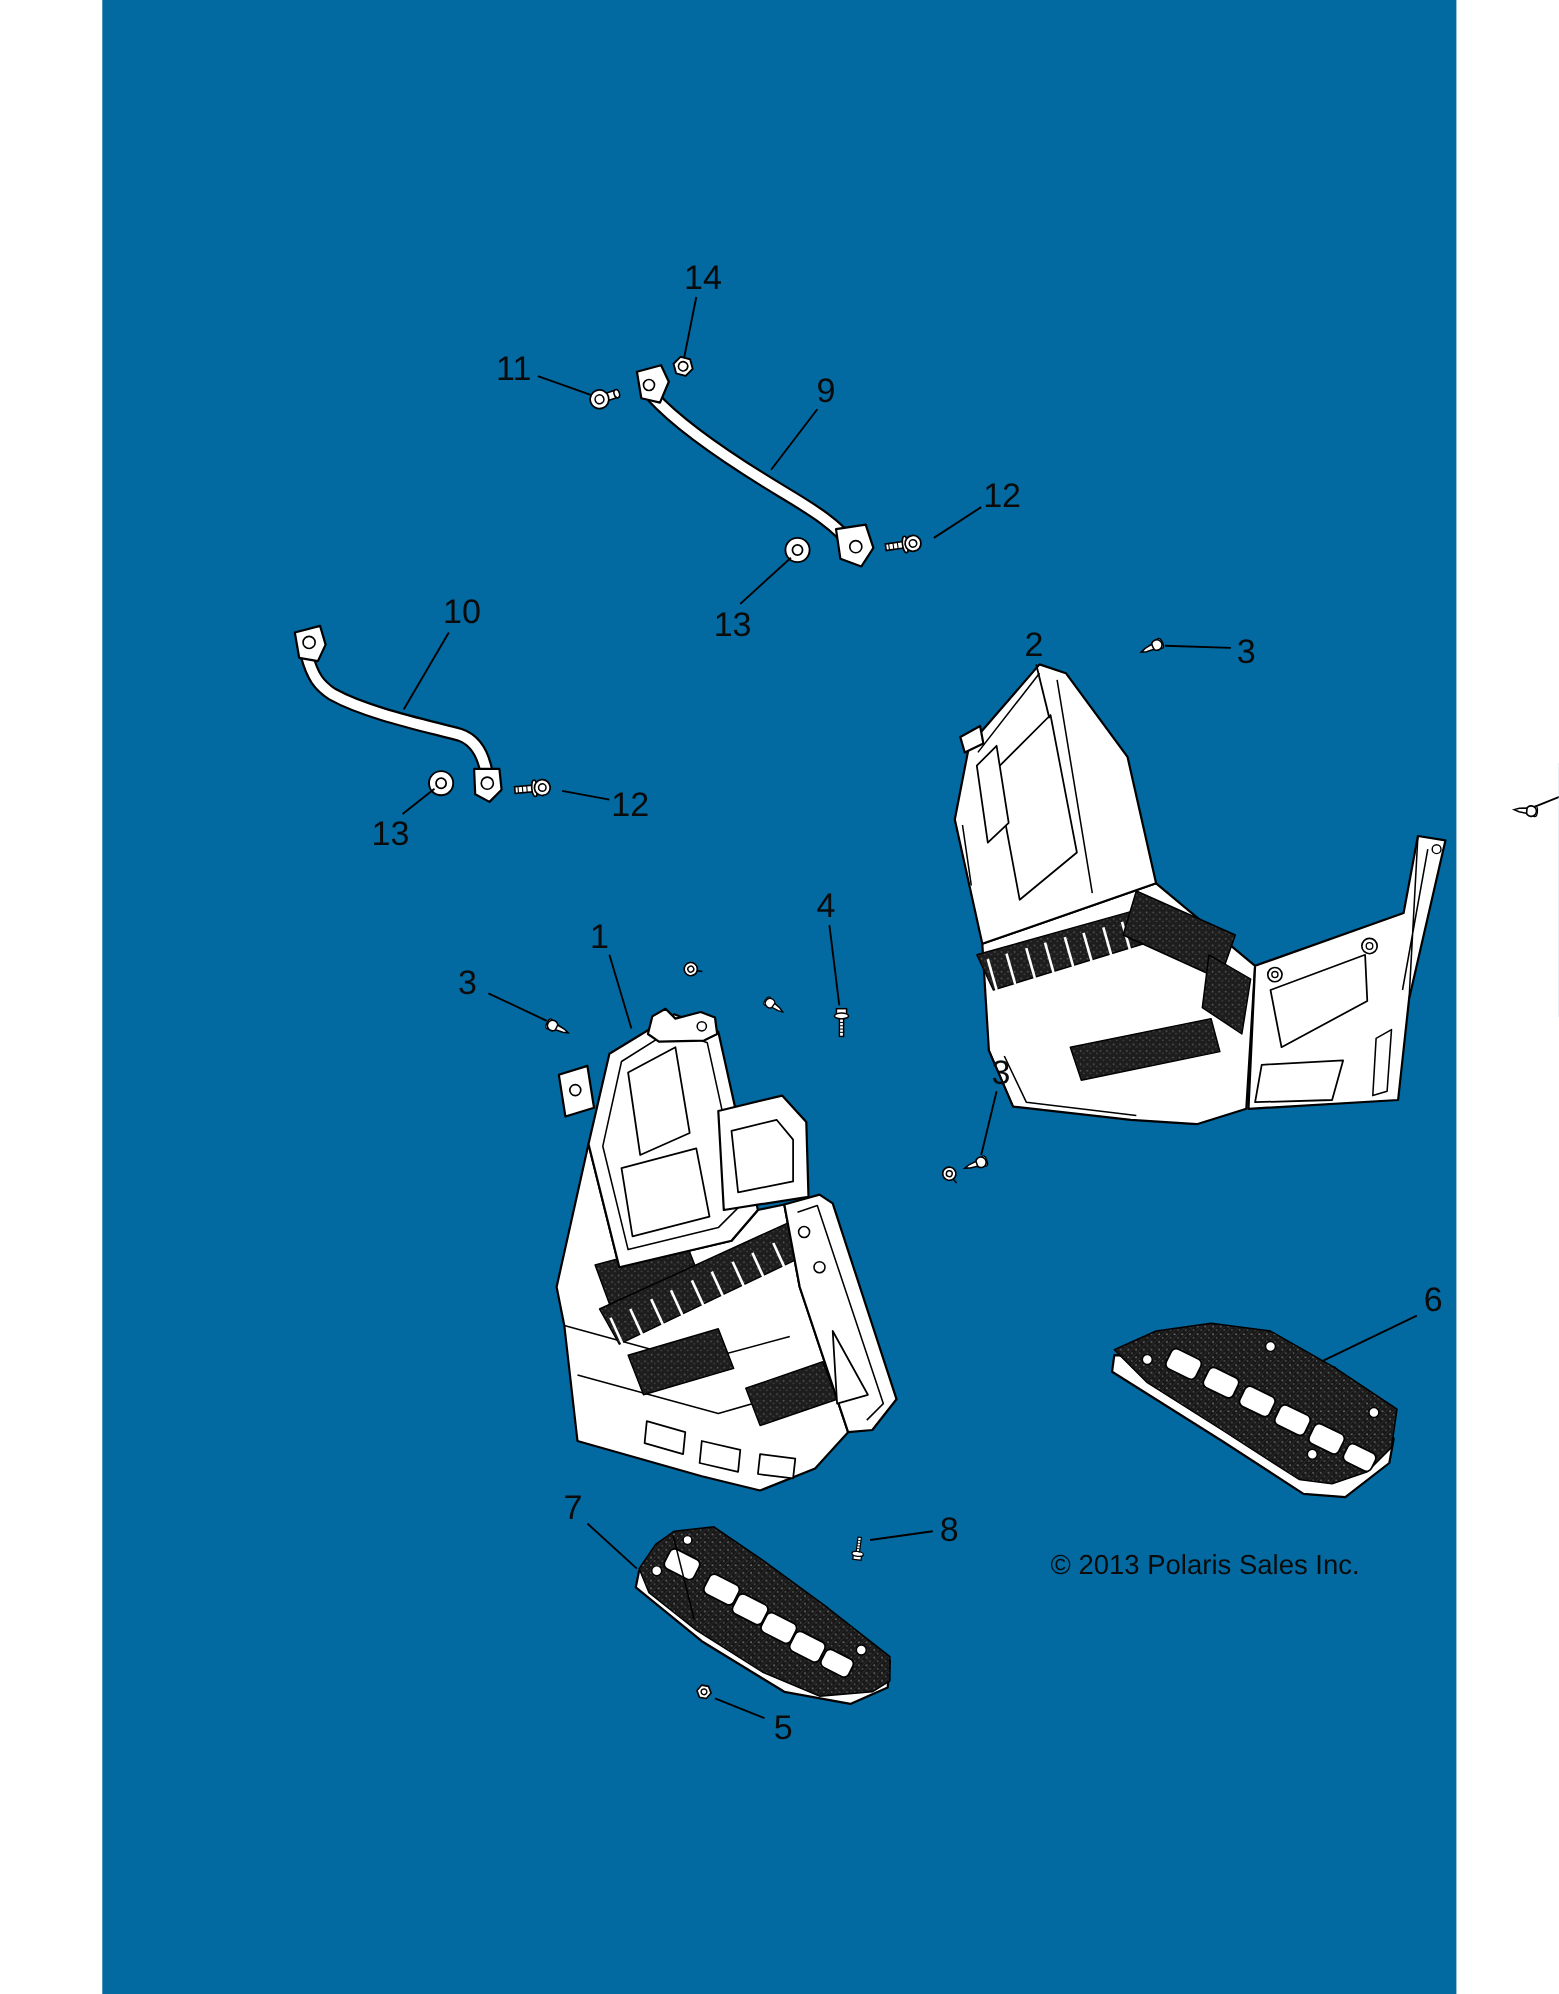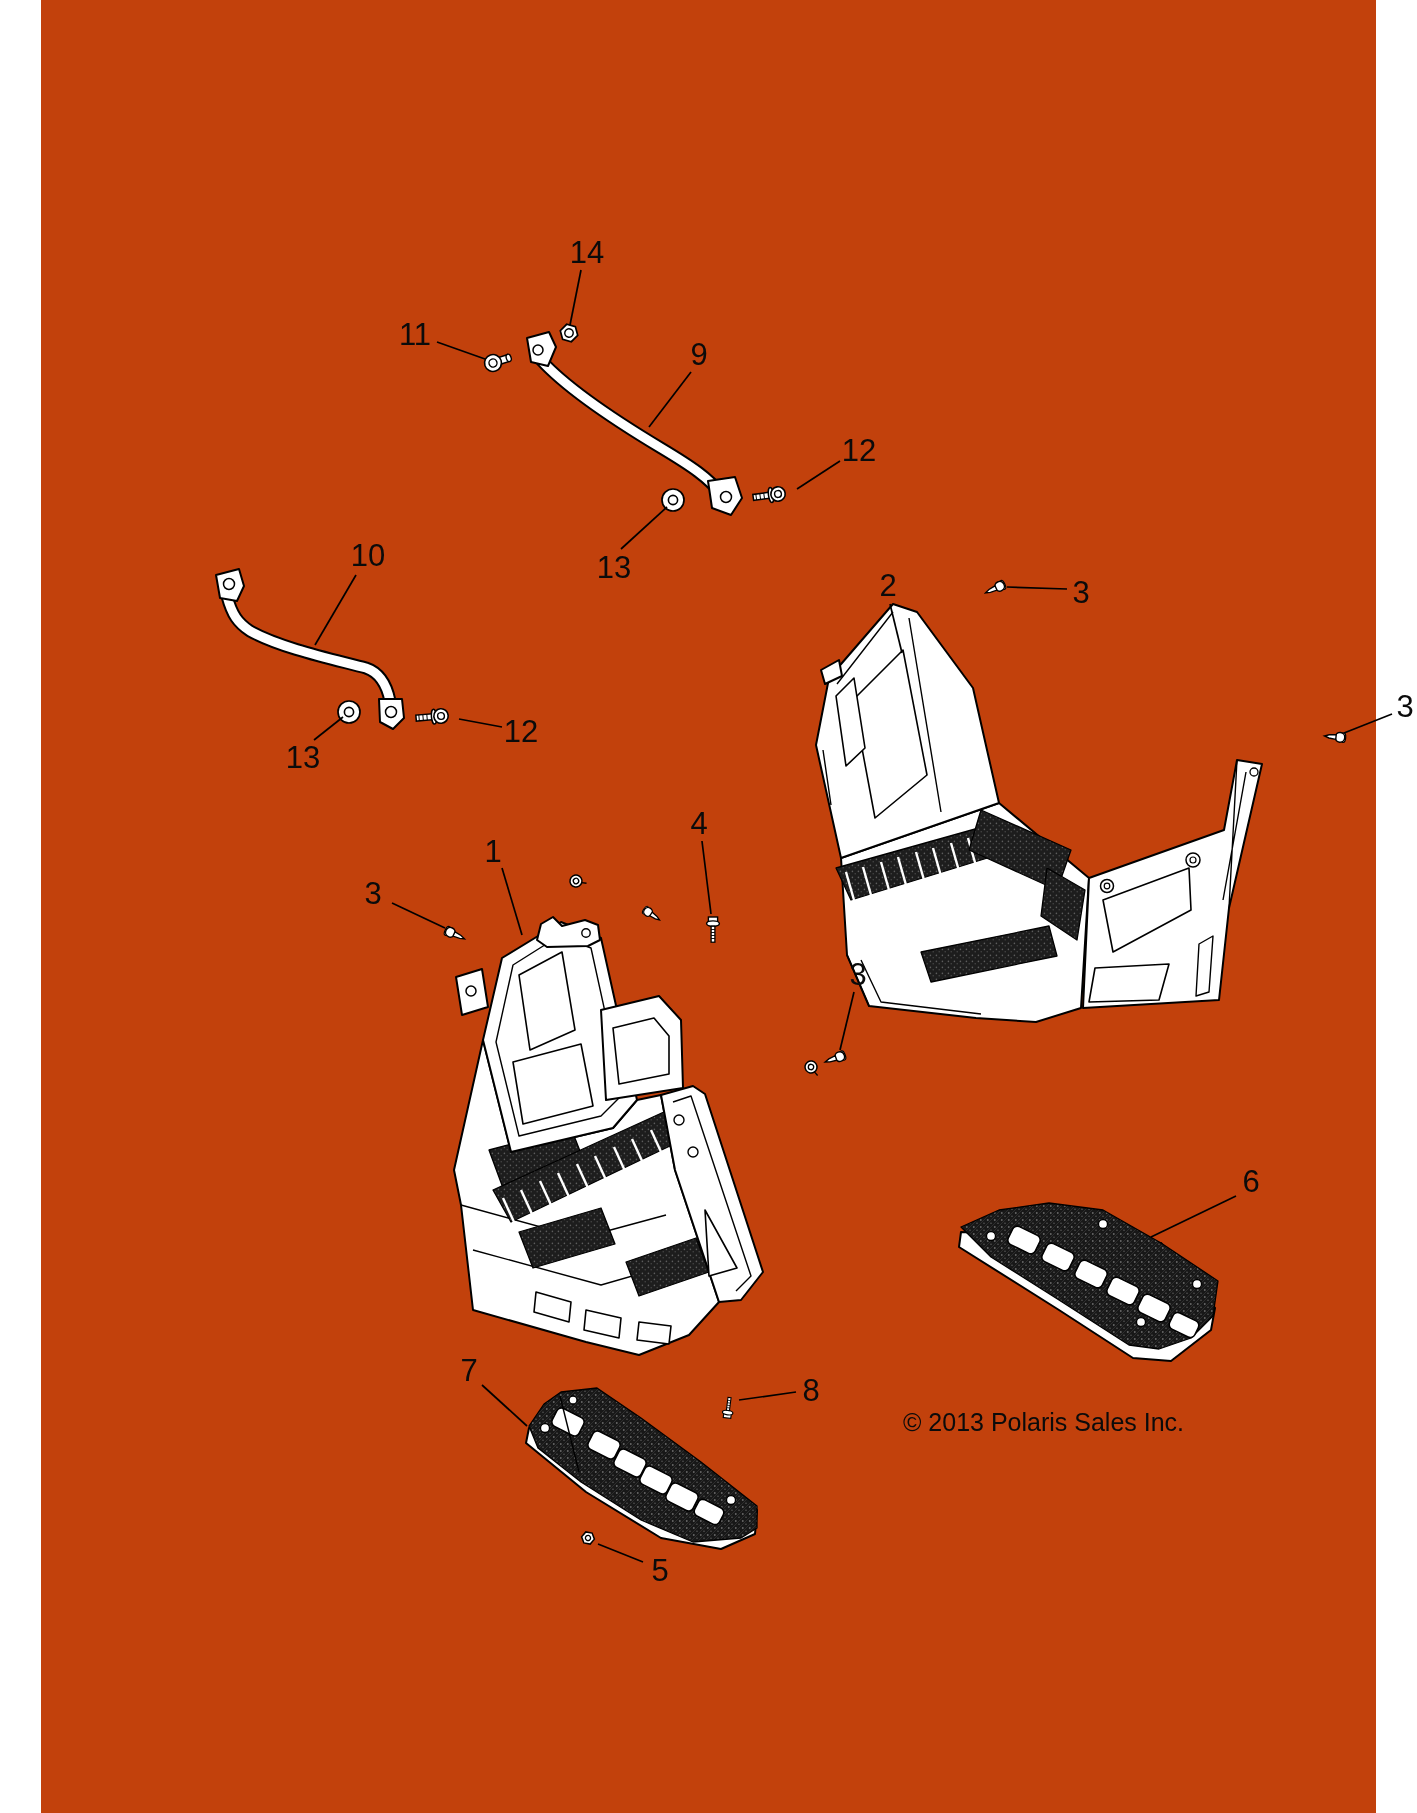--- a/index.html
+++ b/index.html
@@ -1,16 +1,16 @@
 <!DOCTYPE html>
 <html><head>
 <meta charset="utf-8">
 <style>
   html,body{margin:0;padding:0;background:#ffffff;}
-  .stage{width:1335px;height:1813px;position:relative;background:#c2410c;margin:0 auto;
+  .stage{width:1231px;height:1813px;position:relative;background:#0369a1;margin:0 auto;
          font-family:"Liberation Sans", sans-serif;}
   svg{display:block;}
   text.callout{font-family:"Liberation Sans", sans-serif;font-size:31px;fill:#0b0b0b;}
   text.copyright{font-family:"Liberation Sans", sans-serif;font-size:25px;fill:#0b0b0b;}
   .part{fill:#ffffff;stroke:#000000;stroke-width:2;stroke-linejoin:round;}
   .detail{fill:none;stroke:#000000;stroke-width:1.4;stroke-linejoin:round;}
   .cutout{fill:#ffffff;stroke:#000000;stroke-width:1.6;stroke-linejoin:round;}
   .tread{stroke:#000000;stroke-width:1.3;stroke-linejoin:round;}
   .leader{stroke:#000000;stroke-width:1.7;fill:none;}
   .fast{fill:#ffffff;stroke:#000000;}

